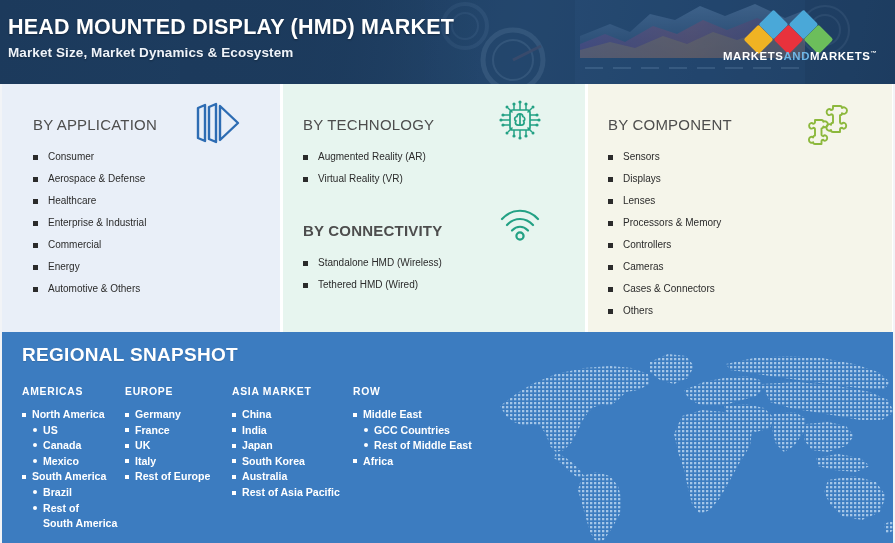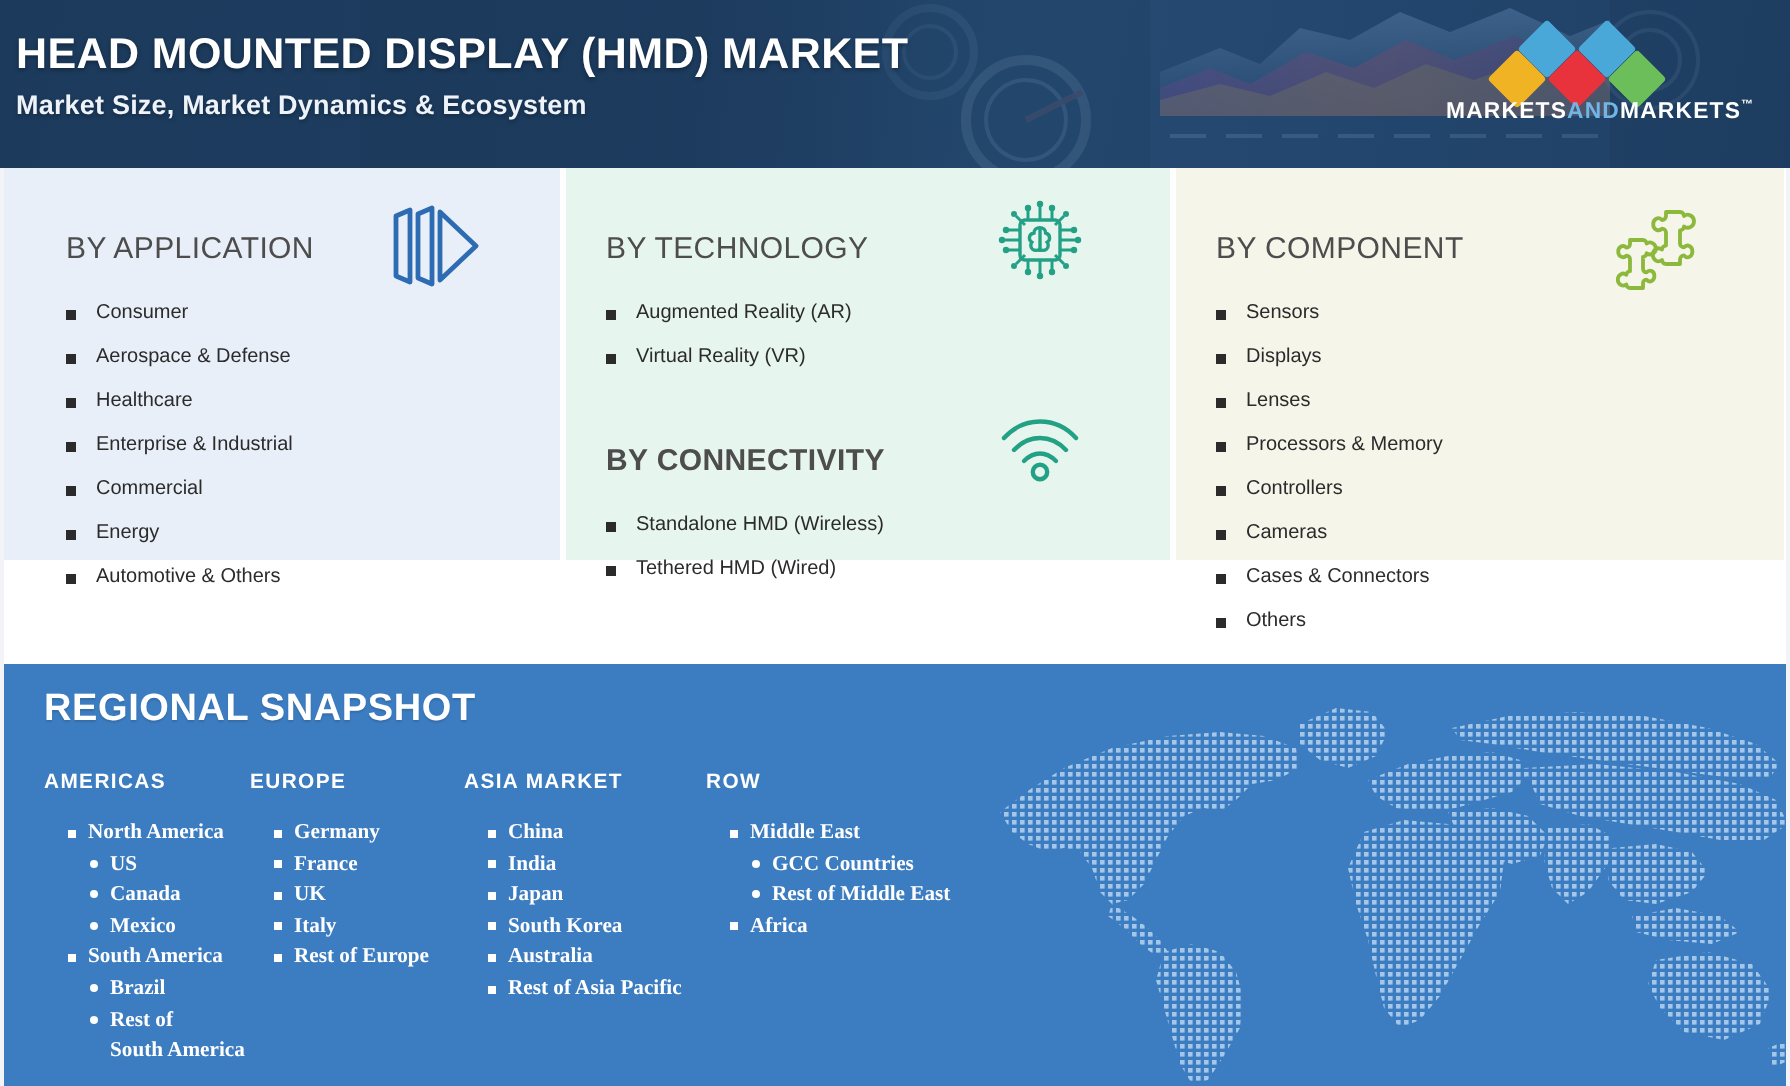--- a/index.html
+++ b/index.html
@@ -41,21 +41,21 @@
   .logo-word{
     position:absolute;left:0;top:34px;width:150px;text-align:center;
     font-size:11.4px;font-weight:bold;color:#ffffff;letter-spacing:.6px;
     white-space:nowrap;
   }
   .logo-word .and{color:#6fb6e6;}
   .logo-tm{font-size:6px;vertical-align:super;}
 
   
   .cols{position:absolute;left:0;top:84px;width:895px;height:248px;display:flex;}
-  .col{position:relative;height:196px;box-sizing:border-box;padding-left:12px;}
+  .col{position:relative;height:248px;box-sizing:border-box;padding-left:12px;}
   .col-app{width:283px;background:#e9eff8;border-right:3px solid #ffffff;}
   .col-tech{width:305px;background:#e7f5ef;border-right:3px solid #ffffff;}
   .col-comp{width:304px;background:#f5f5ea;}
 
   .sect-head{
     font-size:15px;font-weight:normal;color:#4d4d4d;letter-spacing:.2px;
     white-space:nowrap;
   }
   .col-app .sect-head{position:absolute;left:33px;top:32px;}
   .col-tech .sect-head-1{position:absolute;left:20px;top:32px;}
@@ -95,21 +95,21 @@
   .reg-cols{position:absolute;left:22px;top:54px;width:470px;height:150px;}
   .reg-col{position:absolute;top:0;}
   .rc0{left:0;}
   .rc1{left:103px;}
   .rc2{left:210px;}
   .rc3{left:331px;}
   .reg-head{
     color:#ffffff;font-size:10.4px;font-weight:bold;letter-spacing:.7px;
     white-space:nowrap;margin-bottom:10px;
   }
-  ul.rlist{list-style:none;margin:12px;padding:0;font-family:Liberation Serif, serif;}
+  ul.rlist{list-style:none;margin:0;padding:0;}
   ul.rlist li{
     position:relative;color:#ffffff;font-size:10.6px;font-weight:bold;
     line-height:15.6px;white-space:nowrap;padding-left:10px;
   }
   ul.rlist li.lvl1:before{
     content:"";position:absolute;left:0;top:5.6px;width:4px;height:4px;background:#ffffff;
   }
   ul.rlist li.lvl2{padding-left:21px;}
   ul.rlist li.lvl2:before{
     content:"";position:absolute;left:11px;top:5.2px;width:4px;height:4px;

